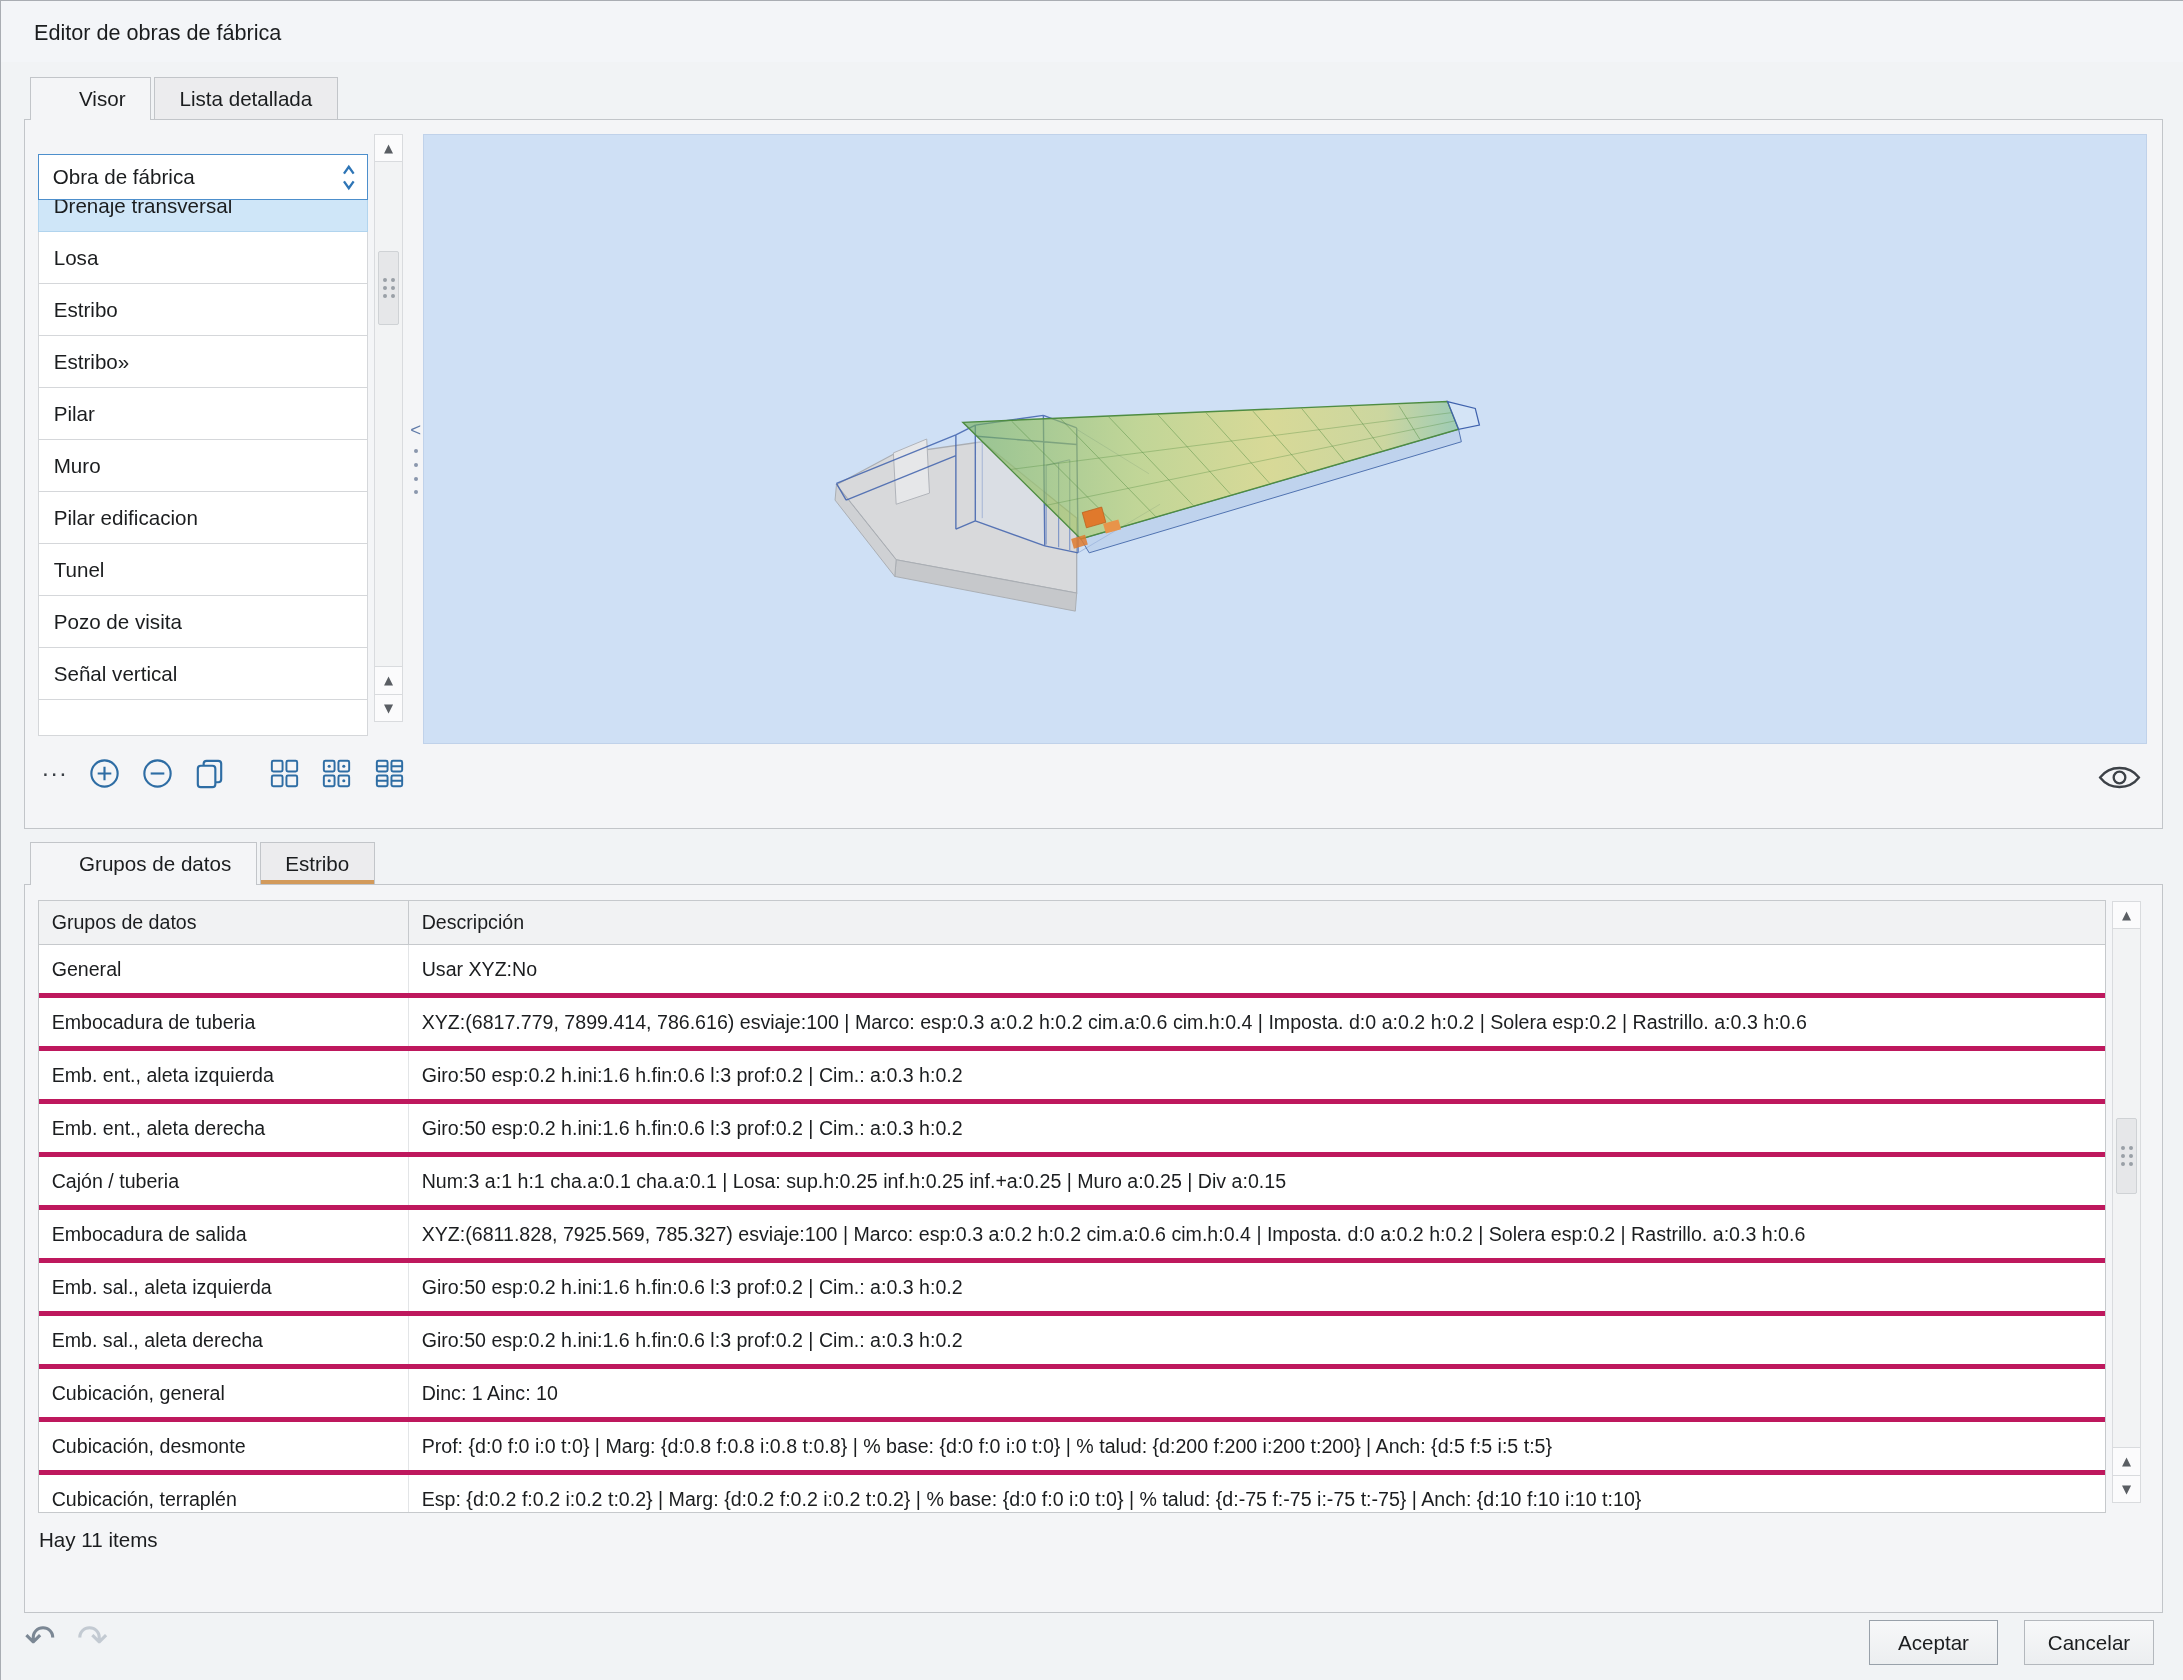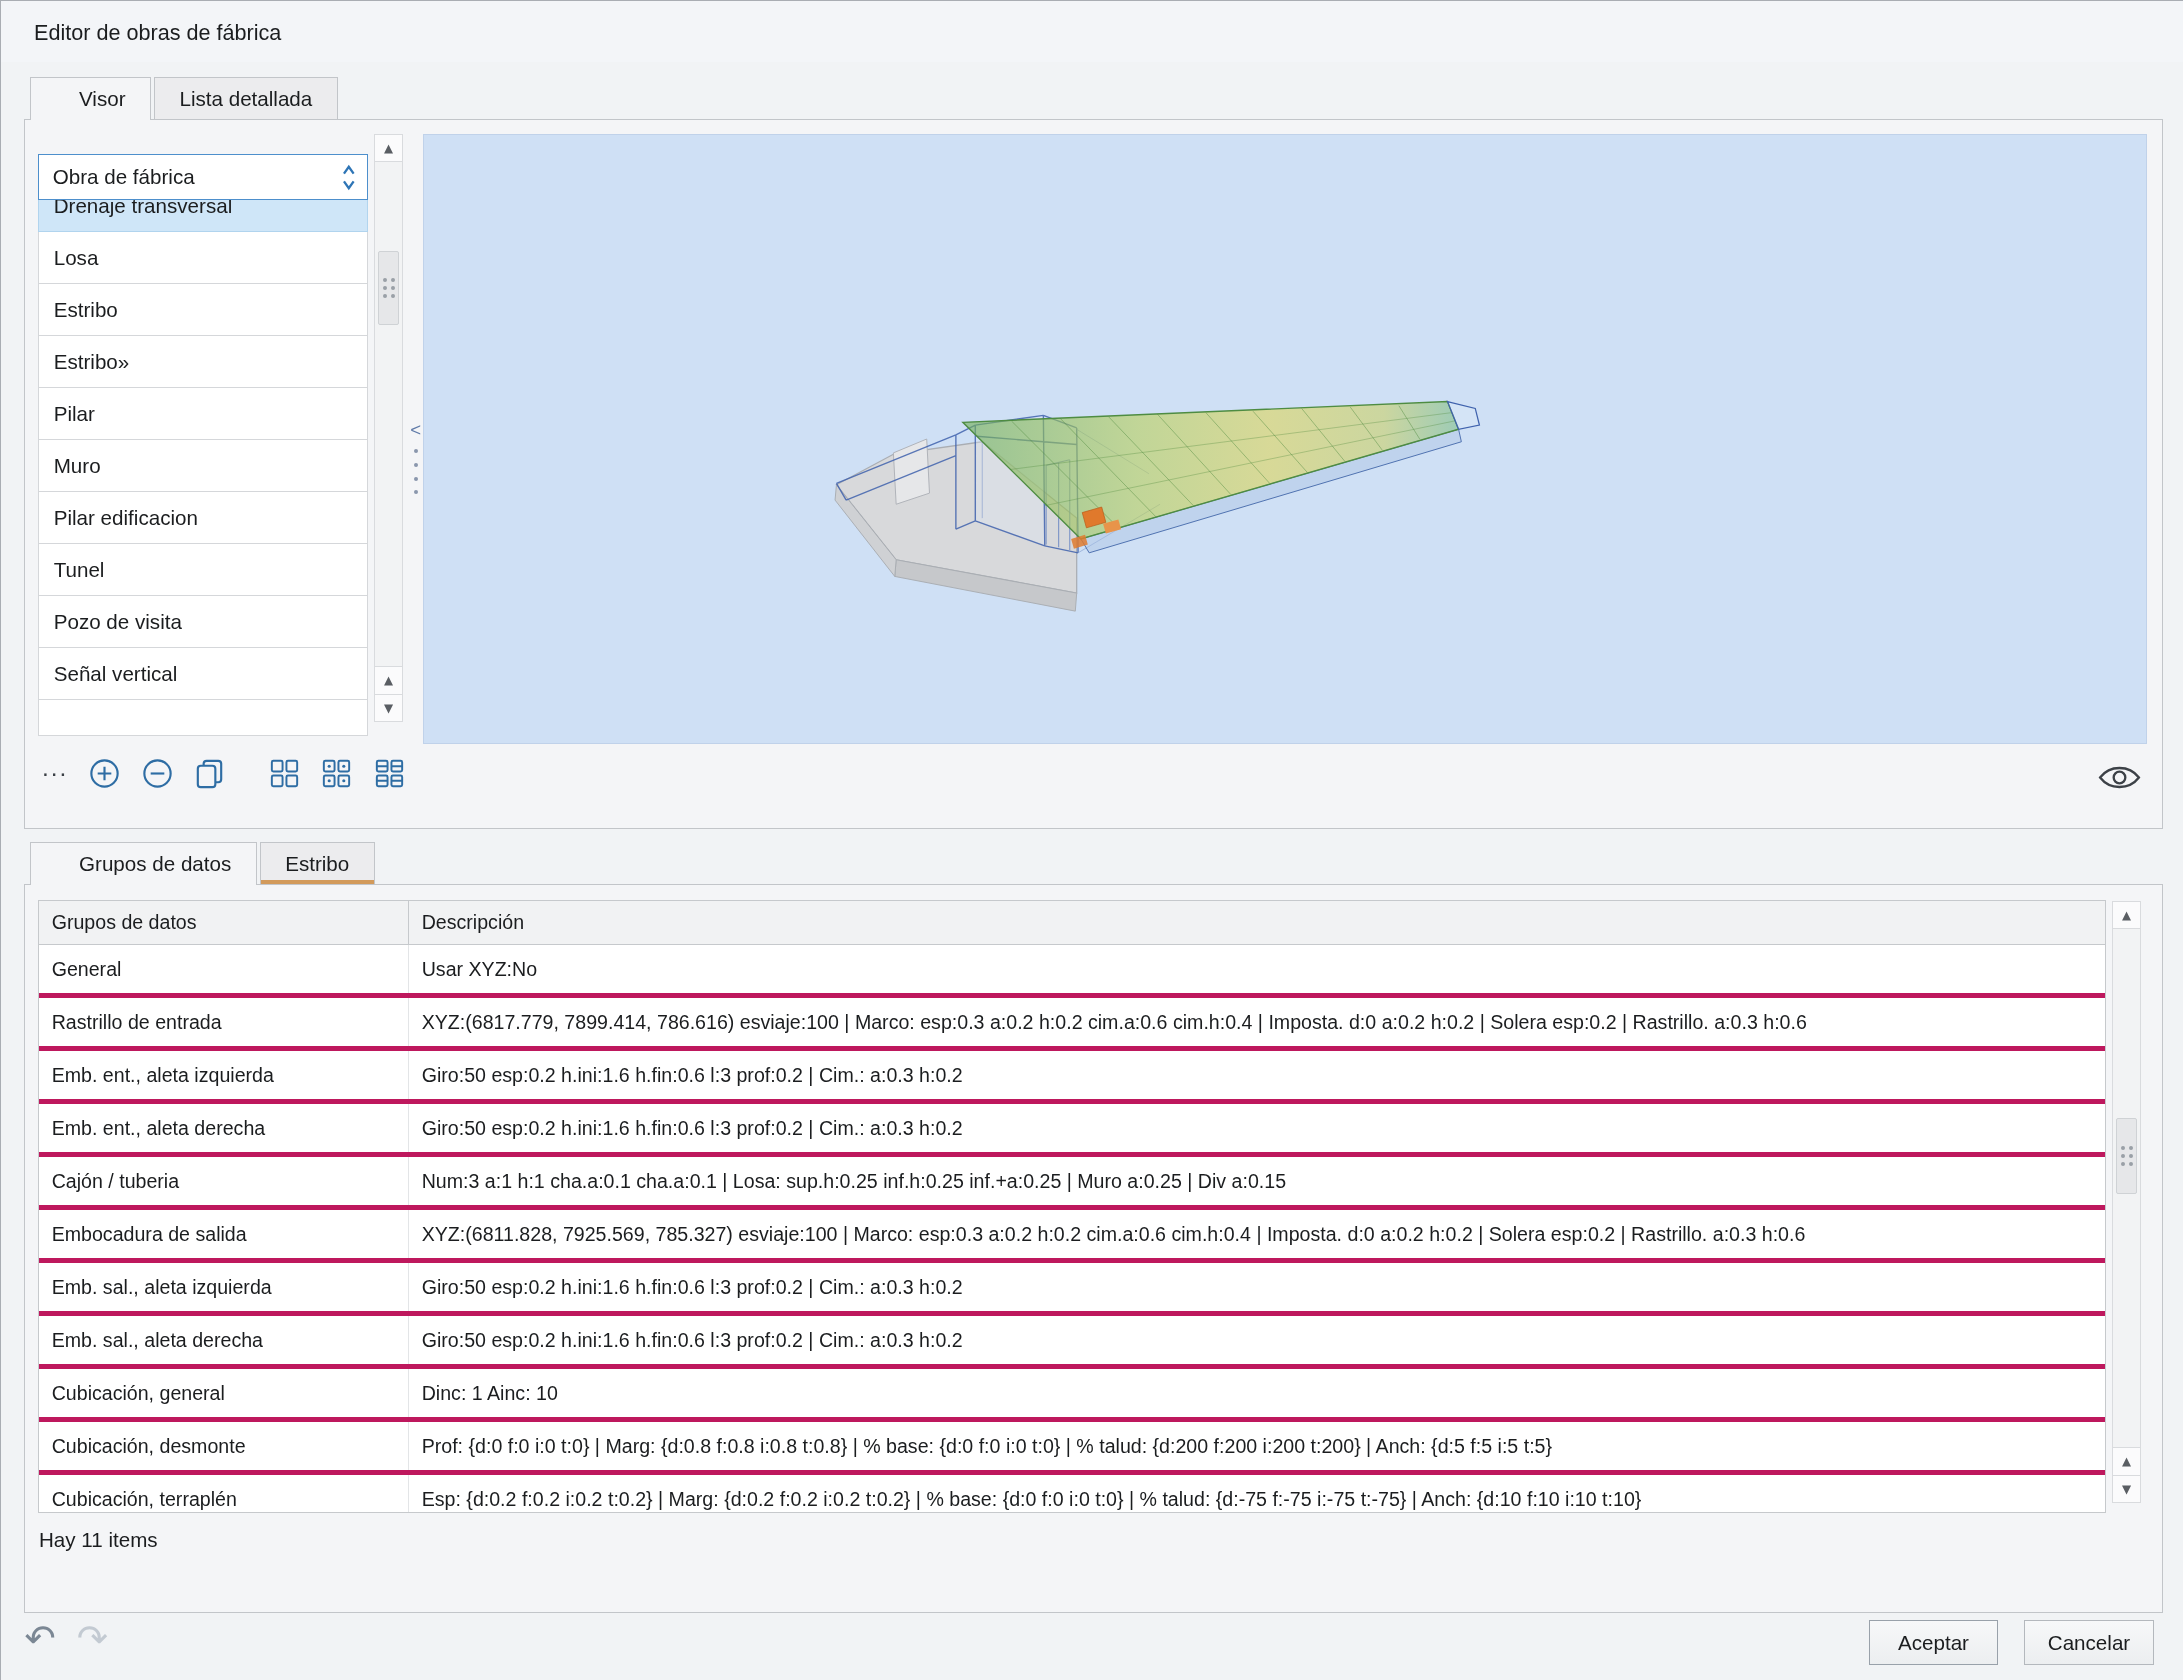--- a/index.html
+++ b/index.html
@@ -272,21 +272,21 @@
     <div class="thead">
       <div class="th th1">Grupos de datos</div>
       <div class="th th2">Descripción</div>
     </div>
     <div>
         <div class="tr">
           <div class="td td1">General</div>
           <div class="td td2">Usar XYZ:No</div>
         </div>
         <div class="tr">
-          <div class="td td1">Rastrillo de entrada</div>
+          <div class="td td1">Embocadura de tuberia</div>
           <div class="td td2">XYZ:(6817.779, 7899.414, 786.616) esviaje:100 | Marco: esp:0.3 a:0.2 h:0.2 cim.a:0.6 cim.h:0.4 | Imposta. d:0 a:0.2 h:0.2 | Solera esp:0.2 | Rastrillo. a:0.3 h:0.6</div>
         </div>
         <div class="tr">
           <div class="td td1">Emb. ent., aleta izquierda</div>
           <div class="td td2">Giro:50 esp:0.2 h.ini:1.6 h.fin:0.6 l:3 prof:0.2 | Cim.: a:0.3 h:0.2</div>
         </div>
         <div class="tr">
           <div class="td td1">Emb. ent., aleta derecha</div>
           <div class="td td2">Giro:50 esp:0.2 h.ini:1.6 h.fin:0.6 l:3 prof:0.2 | Cim.: a:0.3 h:0.2</div>
         </div>

